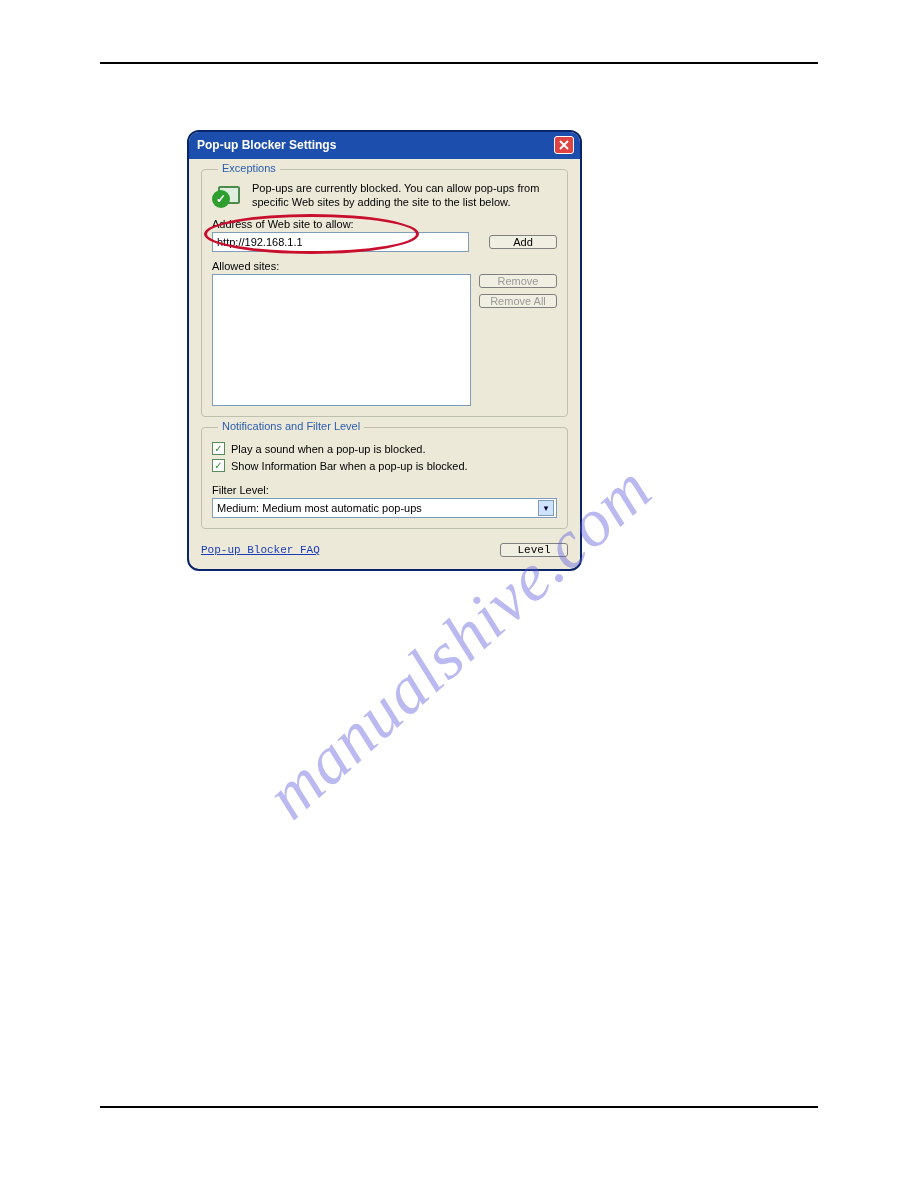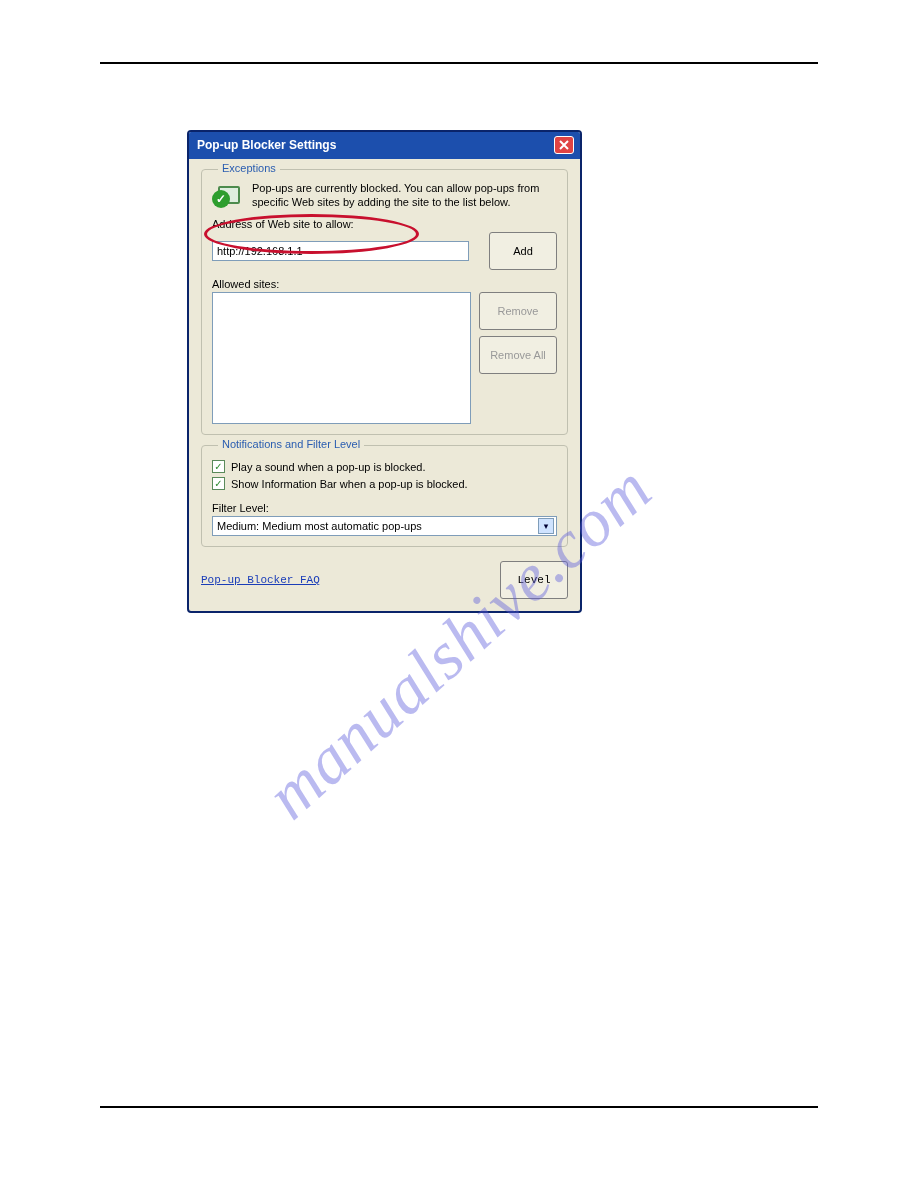--- a/index.html
+++ b/index.html
@@ -14,21 +14,21 @@
   .hr-top { position: absolute; top: 62px; left: 100px; width: 718px; height: 2px; background: #000; }
   .hr-bottom { position: absolute; top: 1106px; left: 100px; width: 718px; height: 2px; background: #000; }
 
   .dialog {
     position: absolute;
     top: 130px;
     left: 187px;
     width: 395px;
     background: #ece9d8;
     border: 2px solid #0a246a;
-    border-radius: 4px;
+    border-radius: 12px;
     overflow: hidden;
   }
   .titlebar {
     background: linear-gradient(to bottom, #3a6ea5, #1c4fad 40%, #0a3da0);
     background: #1c4fad;
     color: #ffffff;
     font-weight: bold;
     font-size: 12px;
     padding: 4px 6px 5px 8px;
     display: flex;
@@ -104,21 +104,21 @@
     flex: 1;
     height: 20px;
     border: 1px solid #7f9db9;
     background: #fff;
     padding: 0 4px;
     font-family: inherit;
     font-size: 11px;
   }
   .btn {
     min-width: 68px;
-    height: 38px;
+    height: 14px;
     border: 1px solid #7f7f7f;
     background: #f1efe2;
     border-radius: 3px;
     font-family: inherit;
     font-size: 11px;
     color: #000;
     cursor: pointer;
     padding: 0 10px;
   }
   .btn:disabled { color: #999; cursor: default; }

